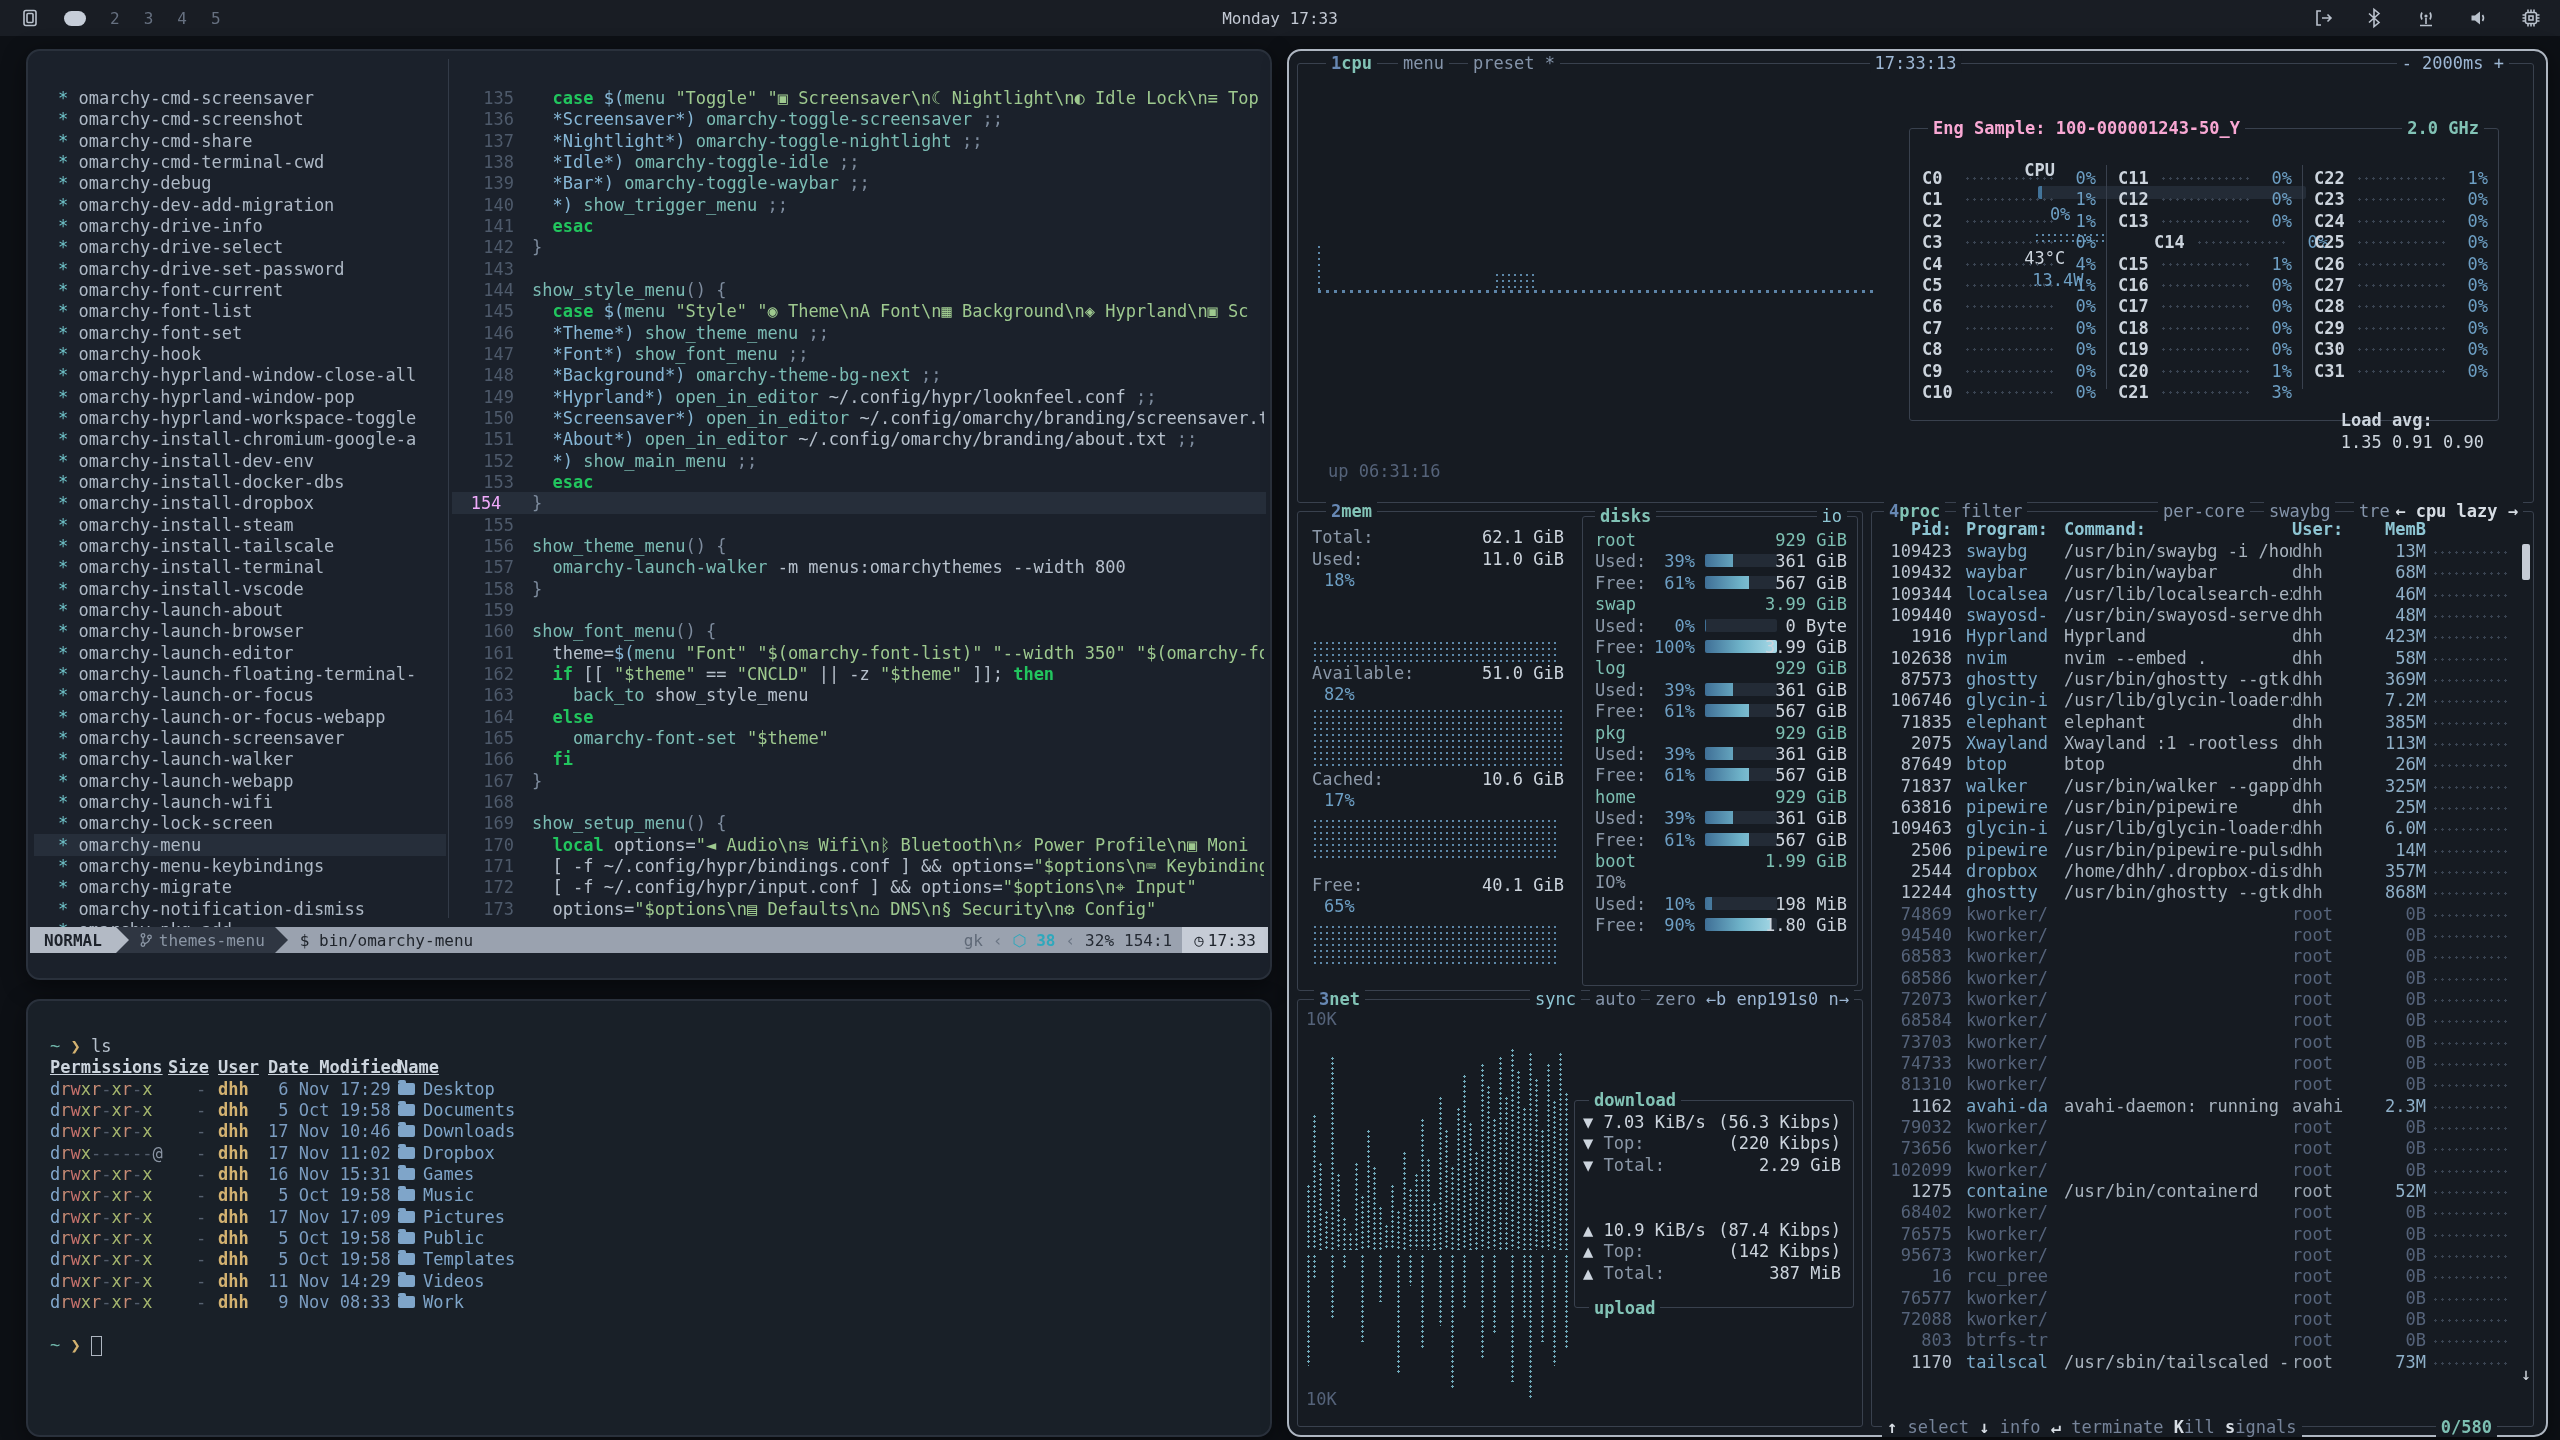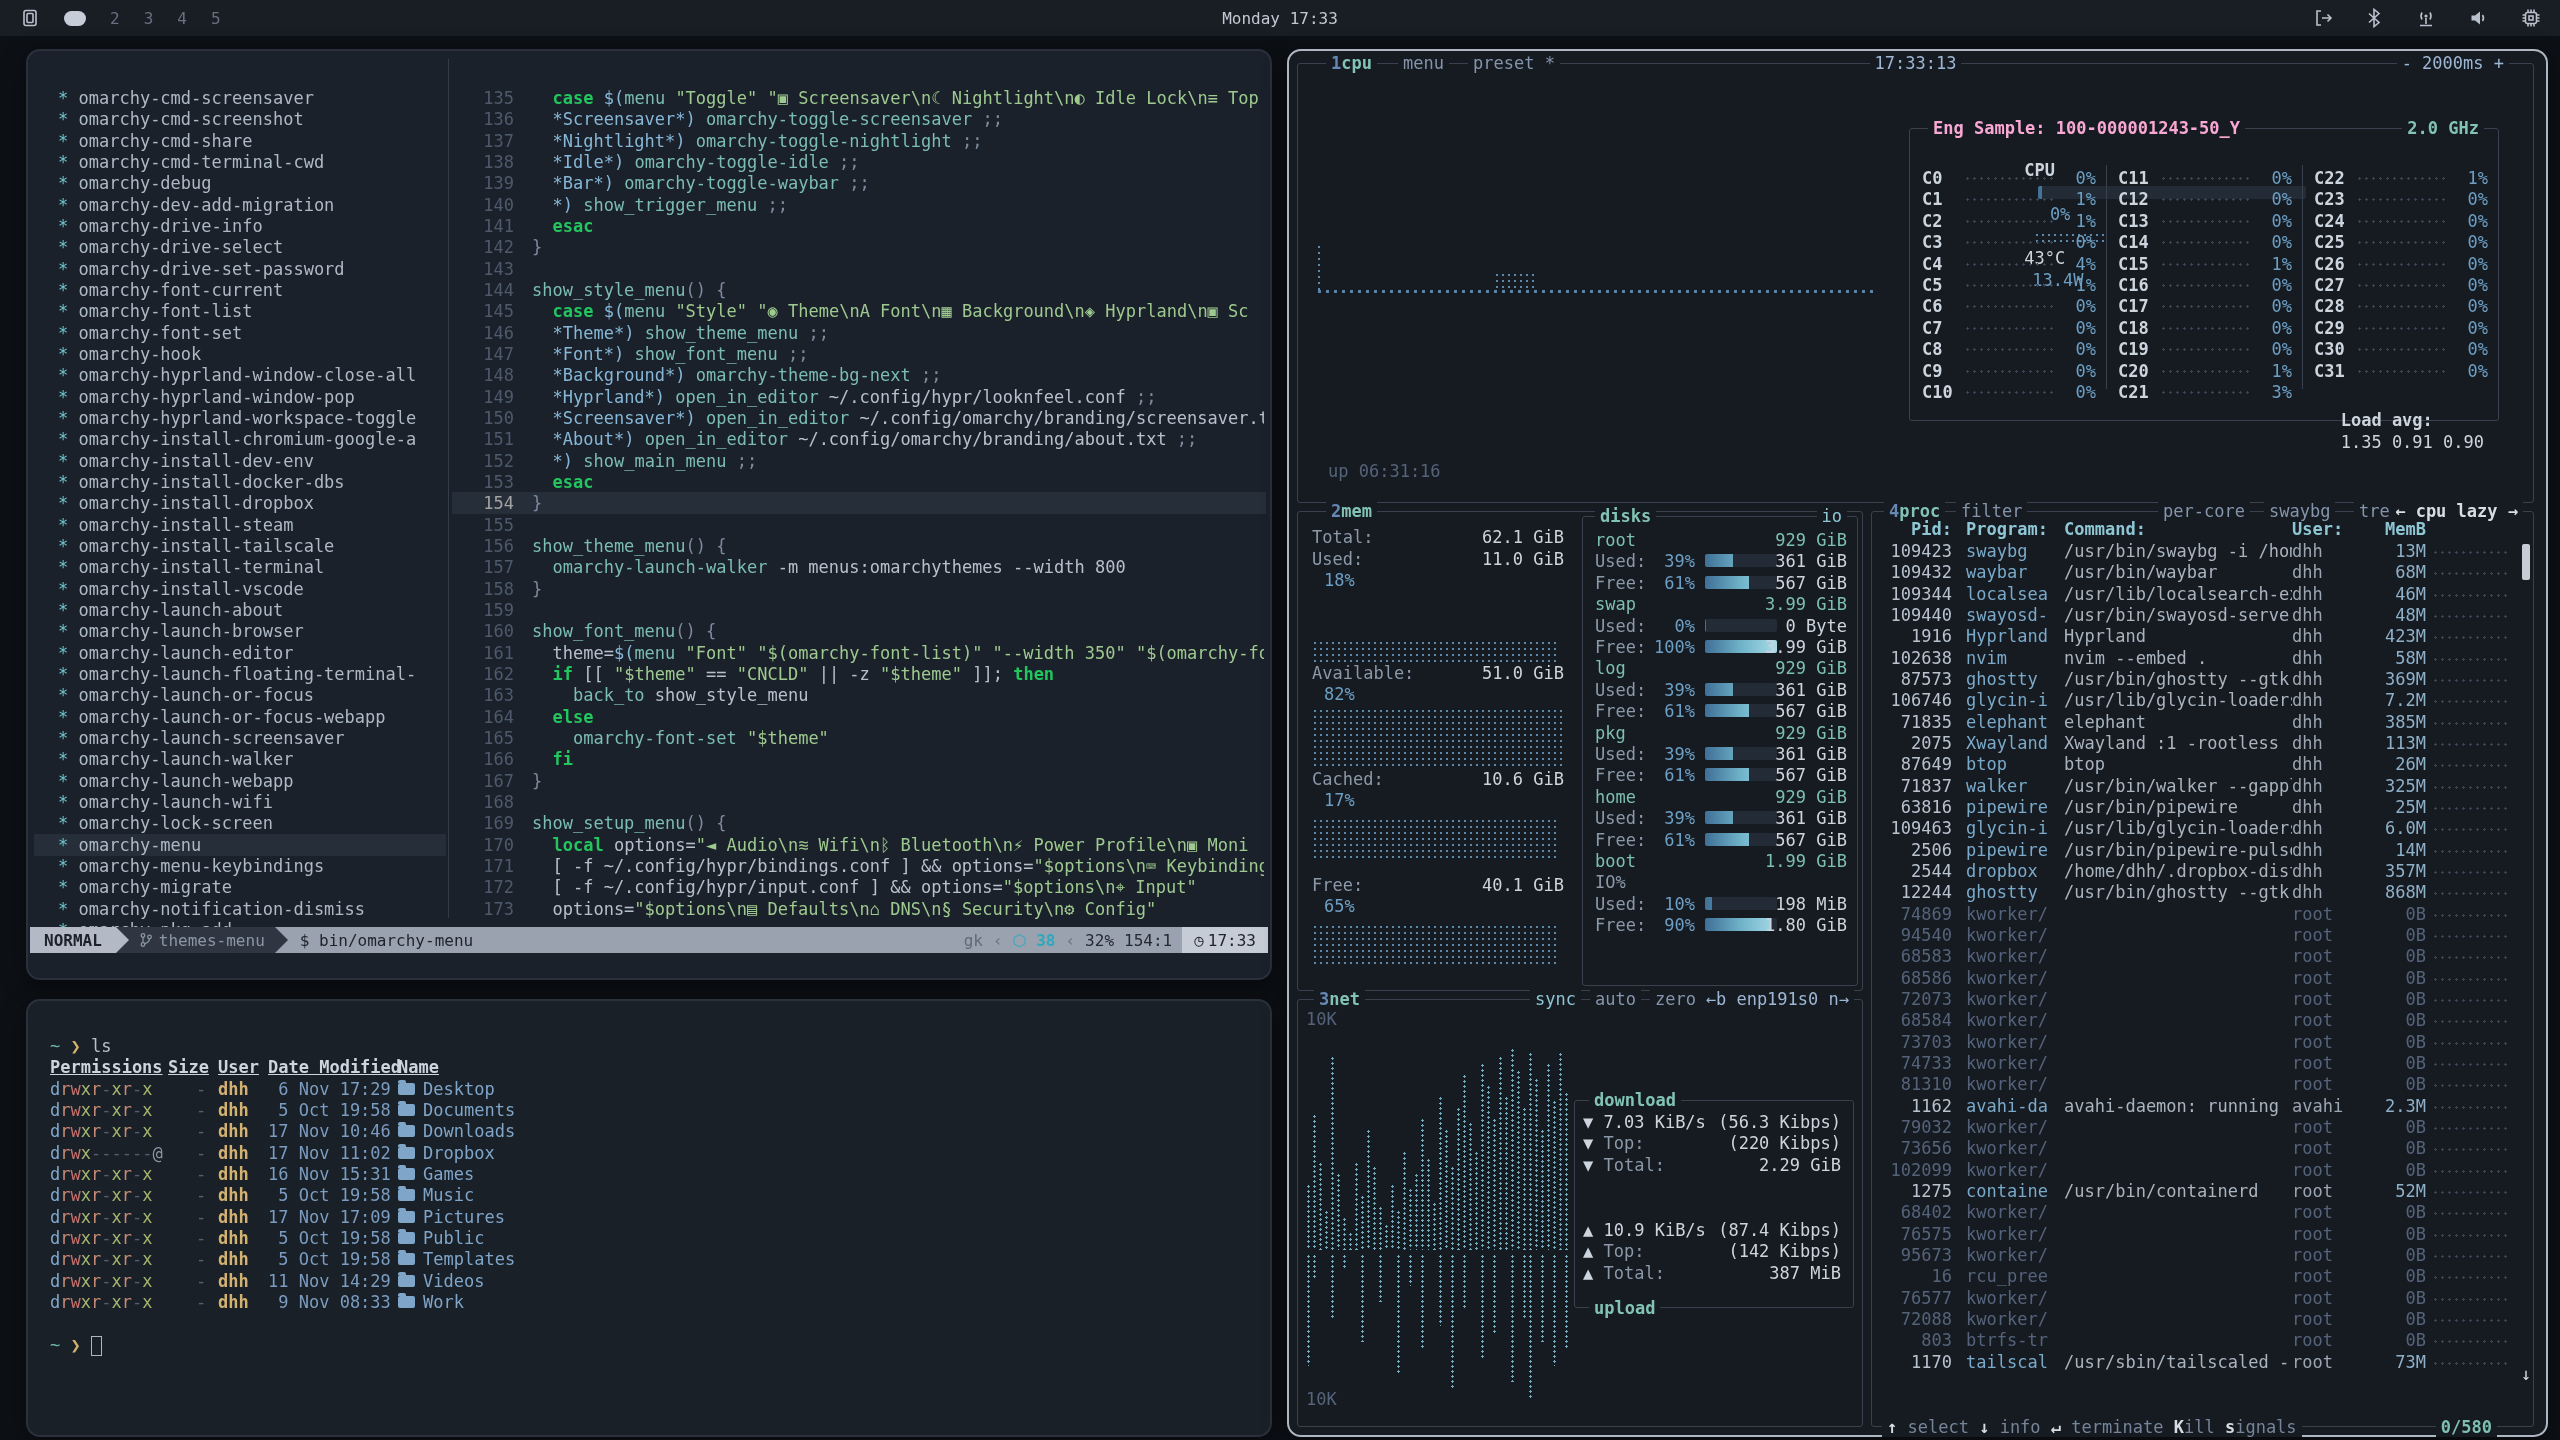--- a/index.html
+++ b/index.html
@@ -19,21 +19,21 @@
   #win-term   { left:26px; top:999px; width:1246px; height:438px; background:#192028; border:2px solid #2a313c; }
   #win-btop   { left:1287px; top:49px; width:1261px; height:1388px; background:#161b22; border:2px solid #aeb6c1; }
   
   #editor-body { position:absolute; inset:0; overflow:hidden; border-radius:12px; }
   .erow { position:absolute; height:22px; line-height:22px; white-space:pre; }
   #file-list .star { color:#6fc3c9; }
   #file-list .fname { color:#aeb9c6; }
   #file-list .sel-band { position:absolute; left:6px; width:412px; height:22px; background:#262e3a; }
   #file-sep { position:absolute; left:420px; top:8px; bottom:60px; width:1px; background:#333b48; }
   .lnum { position:absolute; left:430px; width:56px; text-align:right; color:#4e5a6b; }
-  .lnum.cur { color:#a3a3a3; }
+  .lnum.cur { color:#f0abfc;text-align:center; }
   .codeline { position:absolute; left:504px; right:6px; overflow:hidden; white-space:pre; }
   .cursorband { position:absolute; left:424px; right:4px; height:22px; background:#262e3a; }
   .kw  { color:#22c55e; font-weight:bold;text-align:right; }
   .fn  { color:#7bbcb4; }
   .str { color:#9ec98f; }
   .cy  { color:#86b7d6; }
   .pun { color:#7d8b9d; }
   .txt { color:#b6c0cc; }
   
   #statusline { position:absolute; left:2px; right:2px; top:876px; height:26px; display:flex; align-items:stretch; font-size:16px; }
@@ -339,21 +339,21 @@
             <div class="brow" style="left:12px;top:123.6px;width:176px;"><span class="val" style="font-weight: bold; display: inline-block; width: 42px;">C4</span><span class="leader" style="display: inline-block; width: 92px; height: 12px;"></span><span class="pct" style="display: inline-block; width: 40px; text-align: right;">4%</span></div>
             <div class="brow" style="left:12px;top:145px;width:176px;"><span class="val" style="font-weight: bold; display: inline-block; width: 42px;">C5</span><span class="leader" style="display: inline-block; width: 92px; height: 12px;"></span><span class="pct" style="display: inline-block; width: 40px; text-align: right;">1%</span></div>
             <div class="brow" style="left:12px;top:166.39999999999998px;width:176px;"><span class="val" style="font-weight: bold; display: inline-block; width: 42px;">C6</span><span class="leader" style="display: inline-block; width: 92px; height: 12px;"></span><span class="pct" style="display: inline-block; width: 40px; text-align: right;">0%</span></div>
             <div class="brow" style="left:12px;top:187.79999999999998px;width:176px;"><span class="val" style="font-weight: bold; display: inline-block; width: 42px;">C7</span><span class="leader" style="display: inline-block; width: 92px; height: 12px;"></span><span class="pct" style="display: inline-block; width: 40px; text-align: right;">0%</span></div>
             <div class="brow" style="left:12px;top:209.2px;width:176px;"><span class="val" style="font-weight: bold; display: inline-block; width: 42px;">C8</span><span class="leader" style="display: inline-block; width: 92px; height: 12px;"></span><span class="pct" style="display: inline-block; width: 40px; text-align: right;">0%</span></div>
             <div class="brow" style="left:12px;top:230.6px;width:176px;"><span class="val" style="font-weight: bold; display: inline-block; width: 42px;">C9</span><span class="leader" style="display: inline-block; width: 92px; height: 12px;"></span><span class="pct" style="display: inline-block; width: 40px; text-align: right;">0%</span></div>
             <div class="brow" style="left:12px;top:252px;width:176px;"><span class="val" style="font-weight: bold; display: inline-block; width: 42px;">C10</span><span class="leader" style="display: inline-block; width: 92px; height: 12px;"></span><span class="pct" style="display: inline-block; width: 40px; text-align: right;">0%</span></div>
             <div class="brow" style="left:208px;top:38px;width:176px;"><span class="val" style="font-weight: bold; display: inline-block; width: 42px;">C11</span><span class="leader" style="display: inline-block; width: 92px; height: 12px;"></span><span class="pct" style="display: inline-block; width: 40px; text-align: right;">0%</span></div>
             <div class="brow" style="left:208px;top:59.4px;width:176px;"><span class="val" style="font-weight: bold; display: inline-block; width: 42px;">C12</span><span class="leader" style="display: inline-block; width: 92px; height: 12px;"></span><span class="pct" style="display: inline-block; width: 40px; text-align: right;">0%</span></div>
             <div class="brow" style="left:208px;top:80.8px;width:176px;"><span class="val" style="font-weight: bold; display: inline-block; width: 42px;">C13</span><span class="leader" style="display: inline-block; width: 92px; height: 12px;"></span><span class="pct" style="display: inline-block; width: 40px; text-align: right;">0%</span></div>
-            <div class="brow" style="left:208px;top:102.19999999999999px;width:176px;"><span class="val" style="font-weight: bold; display: inline-block; width: 42px;">C14</span><span class="leader" style="display: inline-block; width: 92px; height: 12px;"></span><span class="pct" style="display: inline-block; width: 40px; text-align: right;">0%</span></div>
+            <div class="brow" style="left:208px;top:102.19999999999999px;width:176px;"><span class="val" style="font-weight: bold; display: inline-block; width: 42px; margin-left: 36px;">C14</span><span class="leader" style="display: inline-block; width: 92px; height: 12px;"></span><span class="pct" style="display: inline-block; width: 40px; text-align: right;">0%</span></div>
             <div class="brow" style="left:208px;top:123.6px;width:176px;"><span class="val" style="font-weight: bold; display: inline-block; width: 42px;">C15</span><span class="leader" style="display: inline-block; width: 92px; height: 12px;"></span><span class="pct" style="display: inline-block; width: 40px; text-align: right;">1%</span></div>
             <div class="brow" style="left:208px;top:145px;width:176px;"><span class="val" style="font-weight: bold; display: inline-block; width: 42px;">C16</span><span class="leader" style="display: inline-block; width: 92px; height: 12px;"></span><span class="pct" style="display: inline-block; width: 40px; text-align: right;">0%</span></div>
             <div class="brow" style="left:208px;top:166.39999999999998px;width:176px;"><span class="val" style="font-weight: bold; display: inline-block; width: 42px;">C17</span><span class="leader" style="display: inline-block; width: 92px; height: 12px;"></span><span class="pct" style="display: inline-block; width: 40px; text-align: right;">0%</span></div>
             <div class="brow" style="left:208px;top:187.79999999999998px;width:176px;"><span class="val" style="font-weight: bold; display: inline-block; width: 42px;">C18</span><span class="leader" style="display: inline-block; width: 92px; height: 12px;"></span><span class="pct" style="display: inline-block; width: 40px; text-align: right;">0%</span></div>
             <div class="brow" style="left:208px;top:209.2px;width:176px;"><span class="val" style="font-weight: bold; display: inline-block; width: 42px;">C19</span><span class="leader" style="display: inline-block; width: 92px; height: 12px;"></span><span class="pct" style="display: inline-block; width: 40px; text-align: right;">0%</span></div>
             <div class="brow" style="left:208px;top:230.6px;width:176px;"><span class="val" style="font-weight: bold; display: inline-block; width: 42px;">C20</span><span class="leader" style="display: inline-block; width: 92px; height: 12px;"></span><span class="pct" style="display: inline-block; width: 40px; text-align: right;">1%</span></div>
             <div class="brow" style="left:208px;top:252px;width:176px;"><span class="val" style="font-weight: bold; display: inline-block; width: 42px;">C21</span><span class="leader" style="display: inline-block; width: 92px; height: 12px;"></span><span class="pct" style="display: inline-block; width: 40px; text-align: right;">3%</span></div>
             <div class="brow" style="left:404px;top:38px;width:176px;"><span class="val" style="font-weight: bold; display: inline-block; width: 42px;">C22</span><span class="leader" style="display: inline-block; width: 92px; height: 12px;"></span><span class="pct" style="display: inline-block; width: 40px; text-align: right;">1%</span></div>
             <div class="brow" style="left:404px;top:59.4px;width:176px;"><span class="val" style="font-weight: bold; display: inline-block; width: 42px;">C23</span><span class="leader" style="display: inline-block; width: 92px; height: 12px;"></span><span class="pct" style="display: inline-block; width: 40px; text-align: right;">0%</span></div>
             <div class="brow" style="left:404px;top:80.8px;width:176px;"><span class="val" style="font-weight: bold; display: inline-block; width: 42px;">C24</span><span class="leader" style="display: inline-block; width: 92px; height: 12px;"></span><span class="pct" style="display: inline-block; width: 40px; text-align: right;">0%</span></div>

